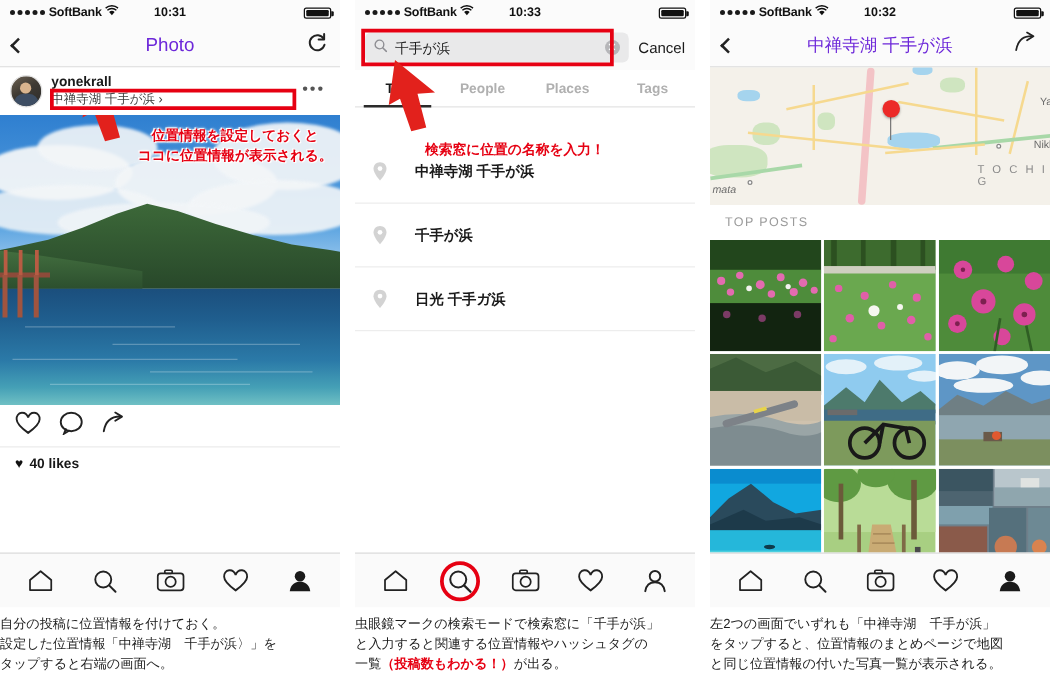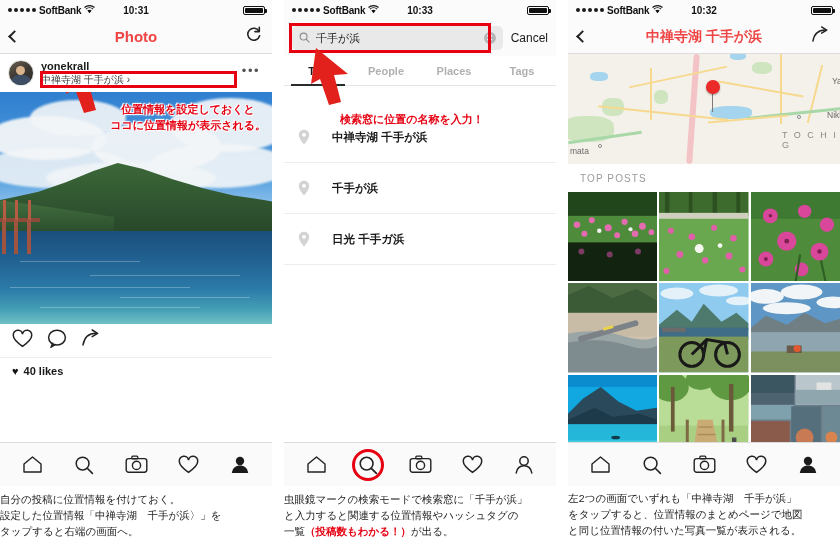--- a/index.html
+++ b/index.html
@@ -27,21 +27,21 @@
     border:1px solid #111; border-radius:2px; }
   .batt::after { content:""; position:absolute; right:-3px; top:2px;
     width:2px; height:4px; background:#111; border-radius:0 1px 1px 0;}
   .batt i { position:absolute; left:1px; top:1px; bottom:1px; right:1px; background:#111;
     display:block; border-radius:1px;}
 
   
   .navbar { height:34px; background:#fbfbfb; border-bottom:1px solid #dcdcdc;
     position:relative; display:flex; align-items:center; }
   .nav-title { position:absolute; left:0; right:0; text-align:center;
-    font-size:15px; font-weight:bold; color:#ef4444; }
+    font-size:15px; font-weight:normal; color:#6d28d9; }
   .nav-title.jp { font-size:14px; }
   .nav-left { position:absolute; left:10px; display:flex; align-items:center; }
   .nav-right { position:absolute; right:10px; display:flex; align-items:center; }
   .chev-back { width:9px; height:9px; border-left:2px solid #222; border-bottom:2px solid #222;
     transform:rotate(45deg); display:block; }
 
   
   .post-head { height:38px; display:flex; align-items:center; padding:0 8px;
     background:#fff; position:relative;}
   .avatar { width:26px; height:26px; border-radius:50%; flex:none; margin-right:7px;
@@ -152,21 +152,21 @@
     font-size:10px; color:#9a9a9a; letter-spacing:1.1px; background:#fff;}
 
   .grid { display:grid; grid-template-columns:repeat(3,1fr); gap:2px; }
   .cell { width:100%; aspect-ratio:1/1; overflow:hidden; position:relative; }
 
   
   .caption { position:absolute; top:492px; width:272px; font-size:10.5px;
     line-height:1.52; color:#1b1b1b; }
   #cap1 { left:0; }
   #cap2 { left:284px; }
-  #cap3 { left:568px;font-family:Liberation Mono, monospace; }
+  #cap3 { left:568px; }
   .caption .em { color:#e60012; font-weight:bold; }
   .caption div { white-space:nowrap; }
 </style>
 </head>
 <body>
 
 <div class="sheet">
 
   <div class="panel" id="panel1">
     <div class="statusbar">
@@ -492,21 +492,21 @@
       <div class="road g" style="left:0;    top:82px;  width:74px; height:3px; transform:rotate(-8deg);"></div>
       <div class="road g" style="left:178px; top:58px;  width:96px; height:3px; transform:rotate(-6deg);"></div>
       <div class="road" style="left:140px; top:64px;  width:80px; height:2px; transform:rotate(-5deg);"></div>
       <div class="mappin-stick" style="left:144px; top:36px;"></div>
       <div class="mappin" style="left:138px; top:26px;"></div>
       <div class="mapdot" style="left:229px; top:61px;"></div>
       <div class="mapdot" style="left:30px; top:90px;"></div>
       <div class="maplabel" style="left:235px; top:56px;padding-left:24px;">Nikko</div>
       <div class="maplabel big" style="left:214px; top:76px;">T O C H I G</div>
       <div class="maplabel" style="left:264px; top:22px;">Yai</div>
-      <div class="maplabel" style="left:2px; top:92px;">mata</div>
+      <div class="maplabel" style="left:2px; top:92px;font-style:italic;">mata</div>
       <div class="maplabel" style="left:16px; top:84px;margin-top:25px;">Lago</div>
     </div>
 
     <div class="tp-head">TOP POSTS</div>
 
     <div class="grid">
       <div class="cell">
         <svg width="100%" height="100%" viewBox="0 0 60 60" preserveAspectRatio="none">
           <rect width="60" height="60" fill="#1c3316"></rect>
             <rect y="0" width="60" height="18" fill="#22461c"></rect>

